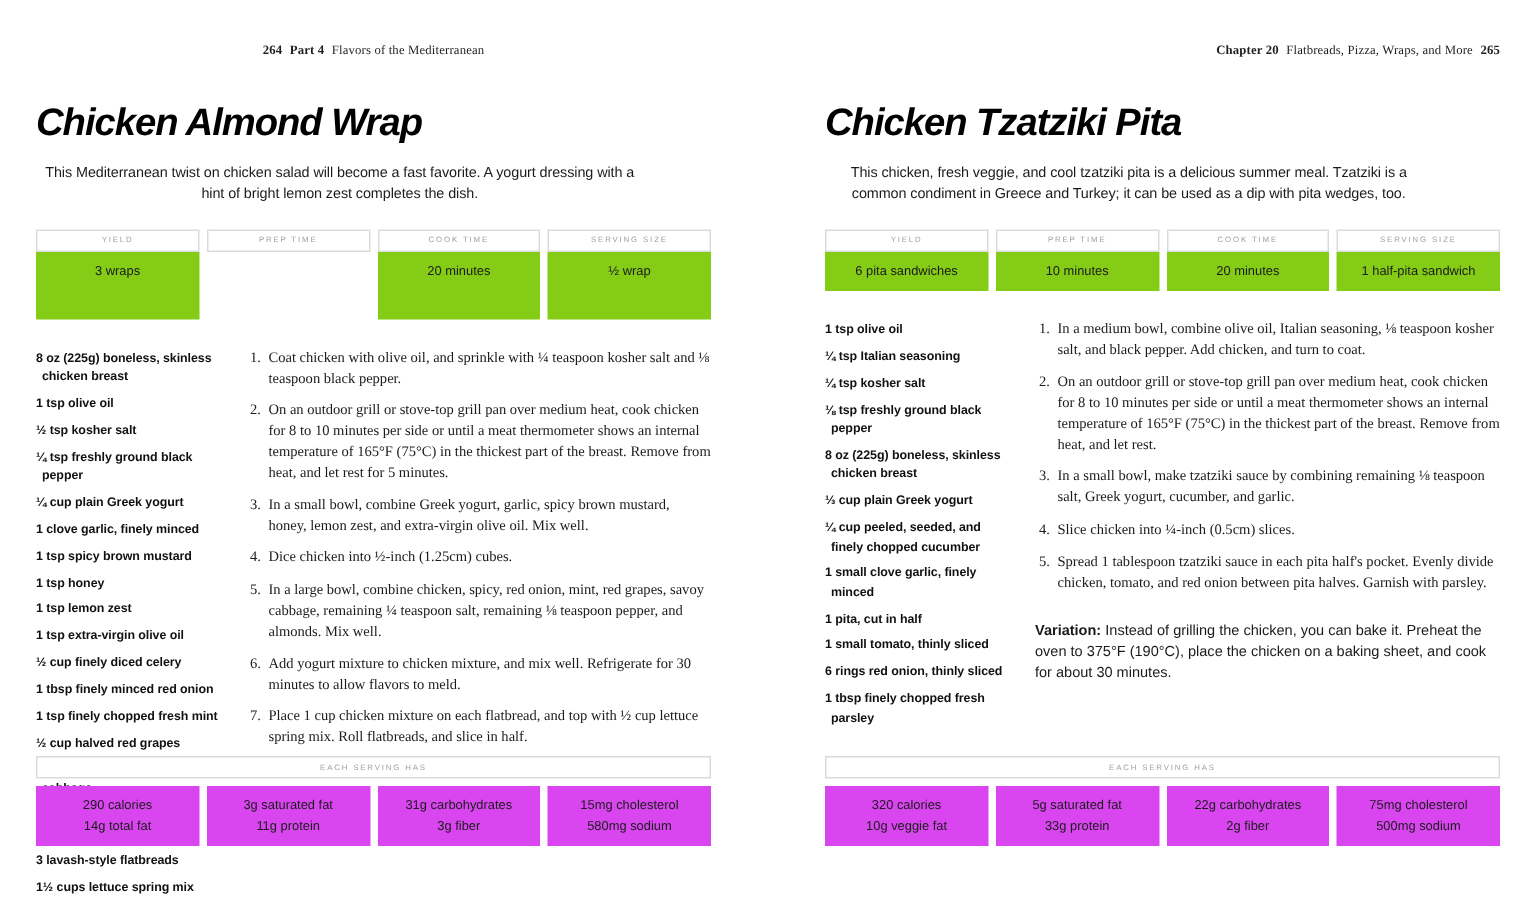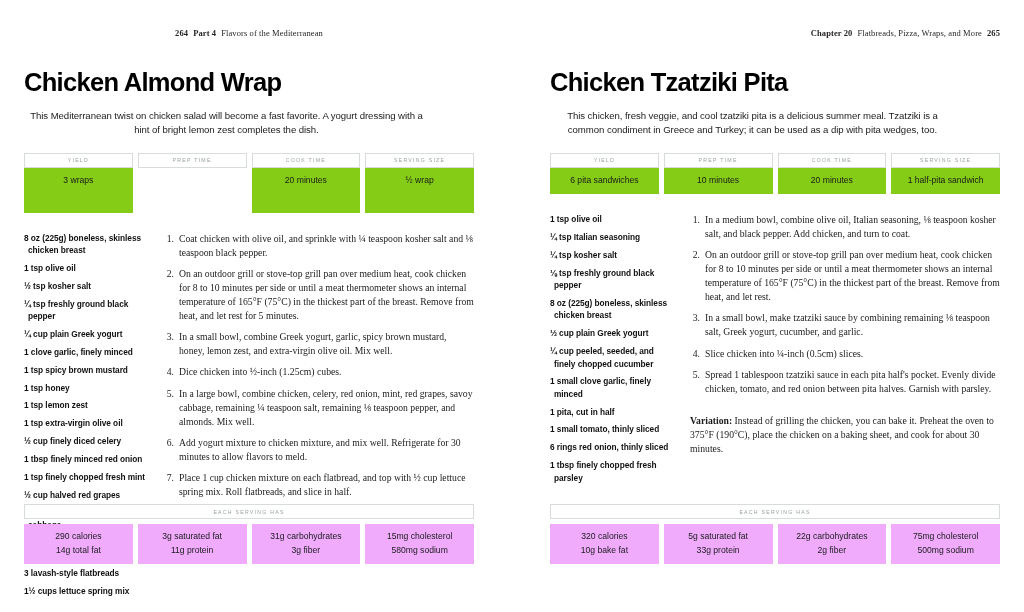--- a/index.html
+++ b/index.html
@@ -45,20 +45,21 @@
 
   
   .recipe-title {
     font-family: "Liberation Sans", sans-serif;
     font-weight: bold;
     font-size: 25.5px;
     letter-spacing: -0.7px;
     color: #000000;
     margin: 29px 0 0 0;
     line-height: 1.05;
+    font-style: italic;
   }
   .recipe-intro {
     font-size: 9.6px;
     line-height: 1.52;
     color: #1b1b1b;
     margin: 13px 0 0 0;
     letter-spacing: -0.06px;
     max-width: 405px;
     text-align: center;
   }
@@ -124,21 +125,21 @@
     margin-bottom: 7.5px;
   }
   .step-num {
     flex: 0 0 15px;
     text-align: right;
     padding-right: 5px;
     box-sizing: border-box;
   }
   .step-text { flex: 1 1 auto; }
   .variation {
-    font-family: Liberation Serif, serif;
+    font-family: Liberation Sans, sans-serif;
     font-size: 9.7px;
     line-height: 1.43;
     color: #1b1b1b;
     margin-top: 18px;
   }
   .variation b { font-weight: bold; }
 
   
   .nutrition {
     position: absolute;
@@ -157,21 +158,21 @@
     padding: 3.5px 0;
     text-transform: uppercase;
   }
   .nutrition-row {
     display: flex;
     gap: 5px;
     margin-top: 5px;
   }
   .nutrition-cell {
     flex: 1 1 0;
-    background: #f0abfc;
+    background: #d946ef;
     text-align: center;
     font-size: 8.6px;
     line-height: 1.55;
     color: #1b1b1b;
     padding: 6px 2px 7px 2px;
   }
 </style>
 </head>
 <body>
 
@@ -237,21 +238,21 @@
           <div class="step">
             <div class="step-num">3.</div>
             <div class="step-text">In a small bowl, combine Greek yogurt, garlic, spicy brown mustard, honey, lemon zest, and extra-virgin olive oil. Mix well.</div>
           </div>
           <div class="step">
             <div class="step-num">4.</div>
             <div class="step-text">Dice chicken into ½-inch (1.25cm) cubes.</div>
           </div>
           <div class="step">
             <div class="step-num">5.</div>
-            <div class="step-text">In a large bowl, combine chicken, celery, red onion, mint, red grapes, savoy cabbage, remaining ¼ teaspoon salt, remaining ⅛ teaspoon pepper, and almonds. Mix well.</div>
+            <div class="step-text">In a large bowl, combine chicken, spicy, red onion, mint, red grapes, savoy cabbage, remaining ¼ teaspoon salt, remaining ⅛ teaspoon pepper, and almonds. Mix well.</div>
           </div>
           <div class="step">
             <div class="step-num">6.</div>
             <div class="step-text">Add yogurt mixture to chicken mixture, and mix well. Refrigerate for 30 minutes to allow flavors to meld.</div>
           </div>
           <div class="step">
             <div class="step-num">7.</div>
             <div class="step-text">Place 1 cup chicken mixture on each flatbread, and top with ½ cup lettuce spring mix. Roll flatbreads, and slice in half.</div>
           </div>
         </div>
@@ -350,21 +351,21 @@
           <b>Variation:</b><span> Instead of grilling the chicken, you can bake it. Preheat the oven to 375°F (190°C), place the chicken on a baking sheet, and cook for about 30 minutes.</span>
         </p>
       </div>
     </div>
 
     <div class="nutrition">
       <div class="nutrition-head">EACH SERVING HAS</div>
       <div class="nutrition-row" id="right-nutr">
           <div class="nutrition-cell">
             <div>320 calories</div>
-            <div>10g bake fat</div>
+            <div>10g veggie fat</div>
           </div>
           <div class="nutrition-cell">
             <div>5g saturated fat</div>
             <div>33g protein</div>
           </div>
           <div class="nutrition-cell">
             <div>22g carbohydrates</div>
             <div>2g fiber</div>
           </div>
           <div class="nutrition-cell">

